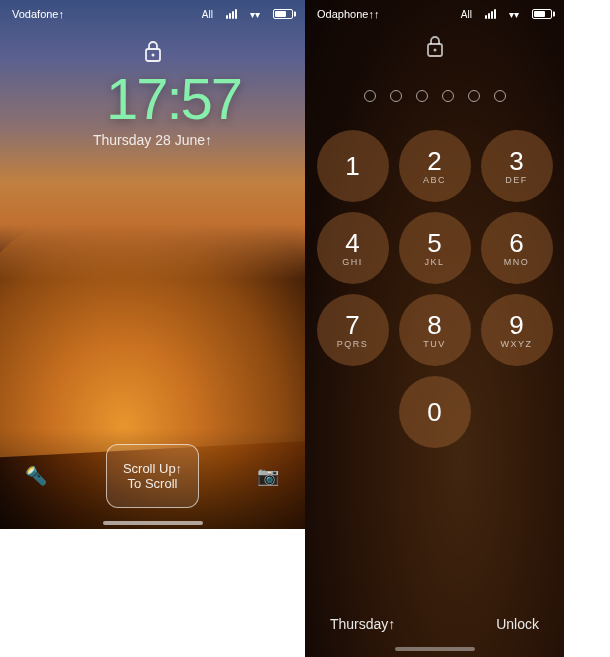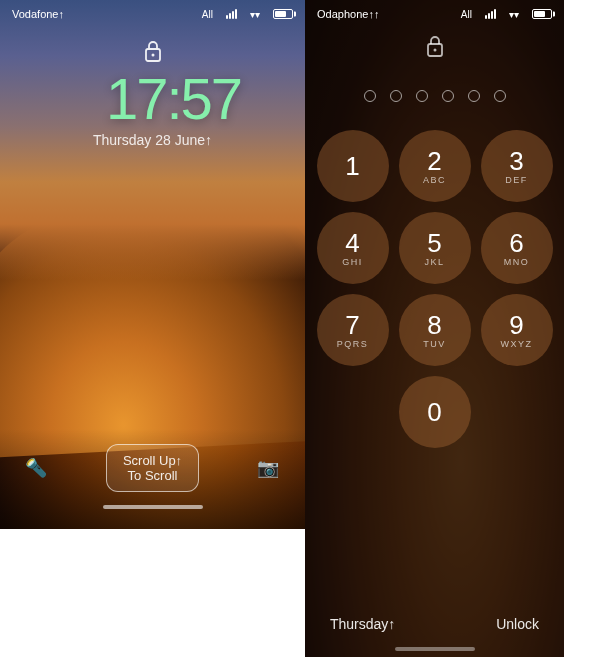--- a/index.html
+++ b/index.html
@@ -182,21 +182,21 @@
     .scroll-up-text {
       text-align: center;
     }
     .scroll-up-label {
       color: white;
       font-size: 13px;
       font-weight: 500;
       opacity: 0.9;
       border: 1.5px solid rgba(255,255,255,0.7);
       border-radius: 12px;
-      padding: 8px 16px;
+      padding: 16px 16px;
       background: rgba(255,255,255,0.1);
     }
     .home-indicator {
       width: 100px;
       height: 4px;
       background: rgba(255,255,255,0.6);
       border-radius: 2px;
       margin-top: 8px;
     }
 

